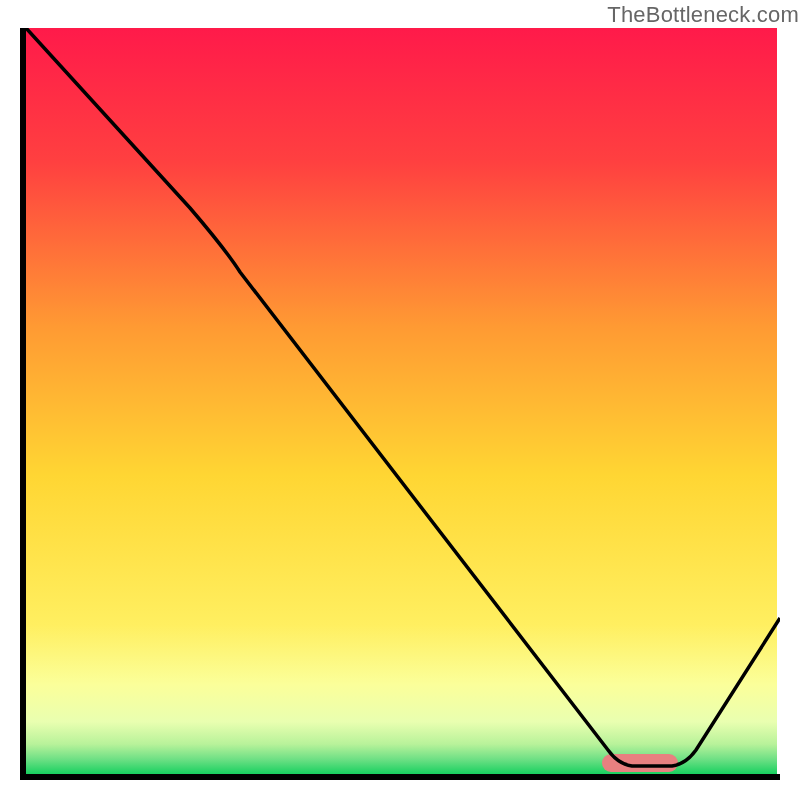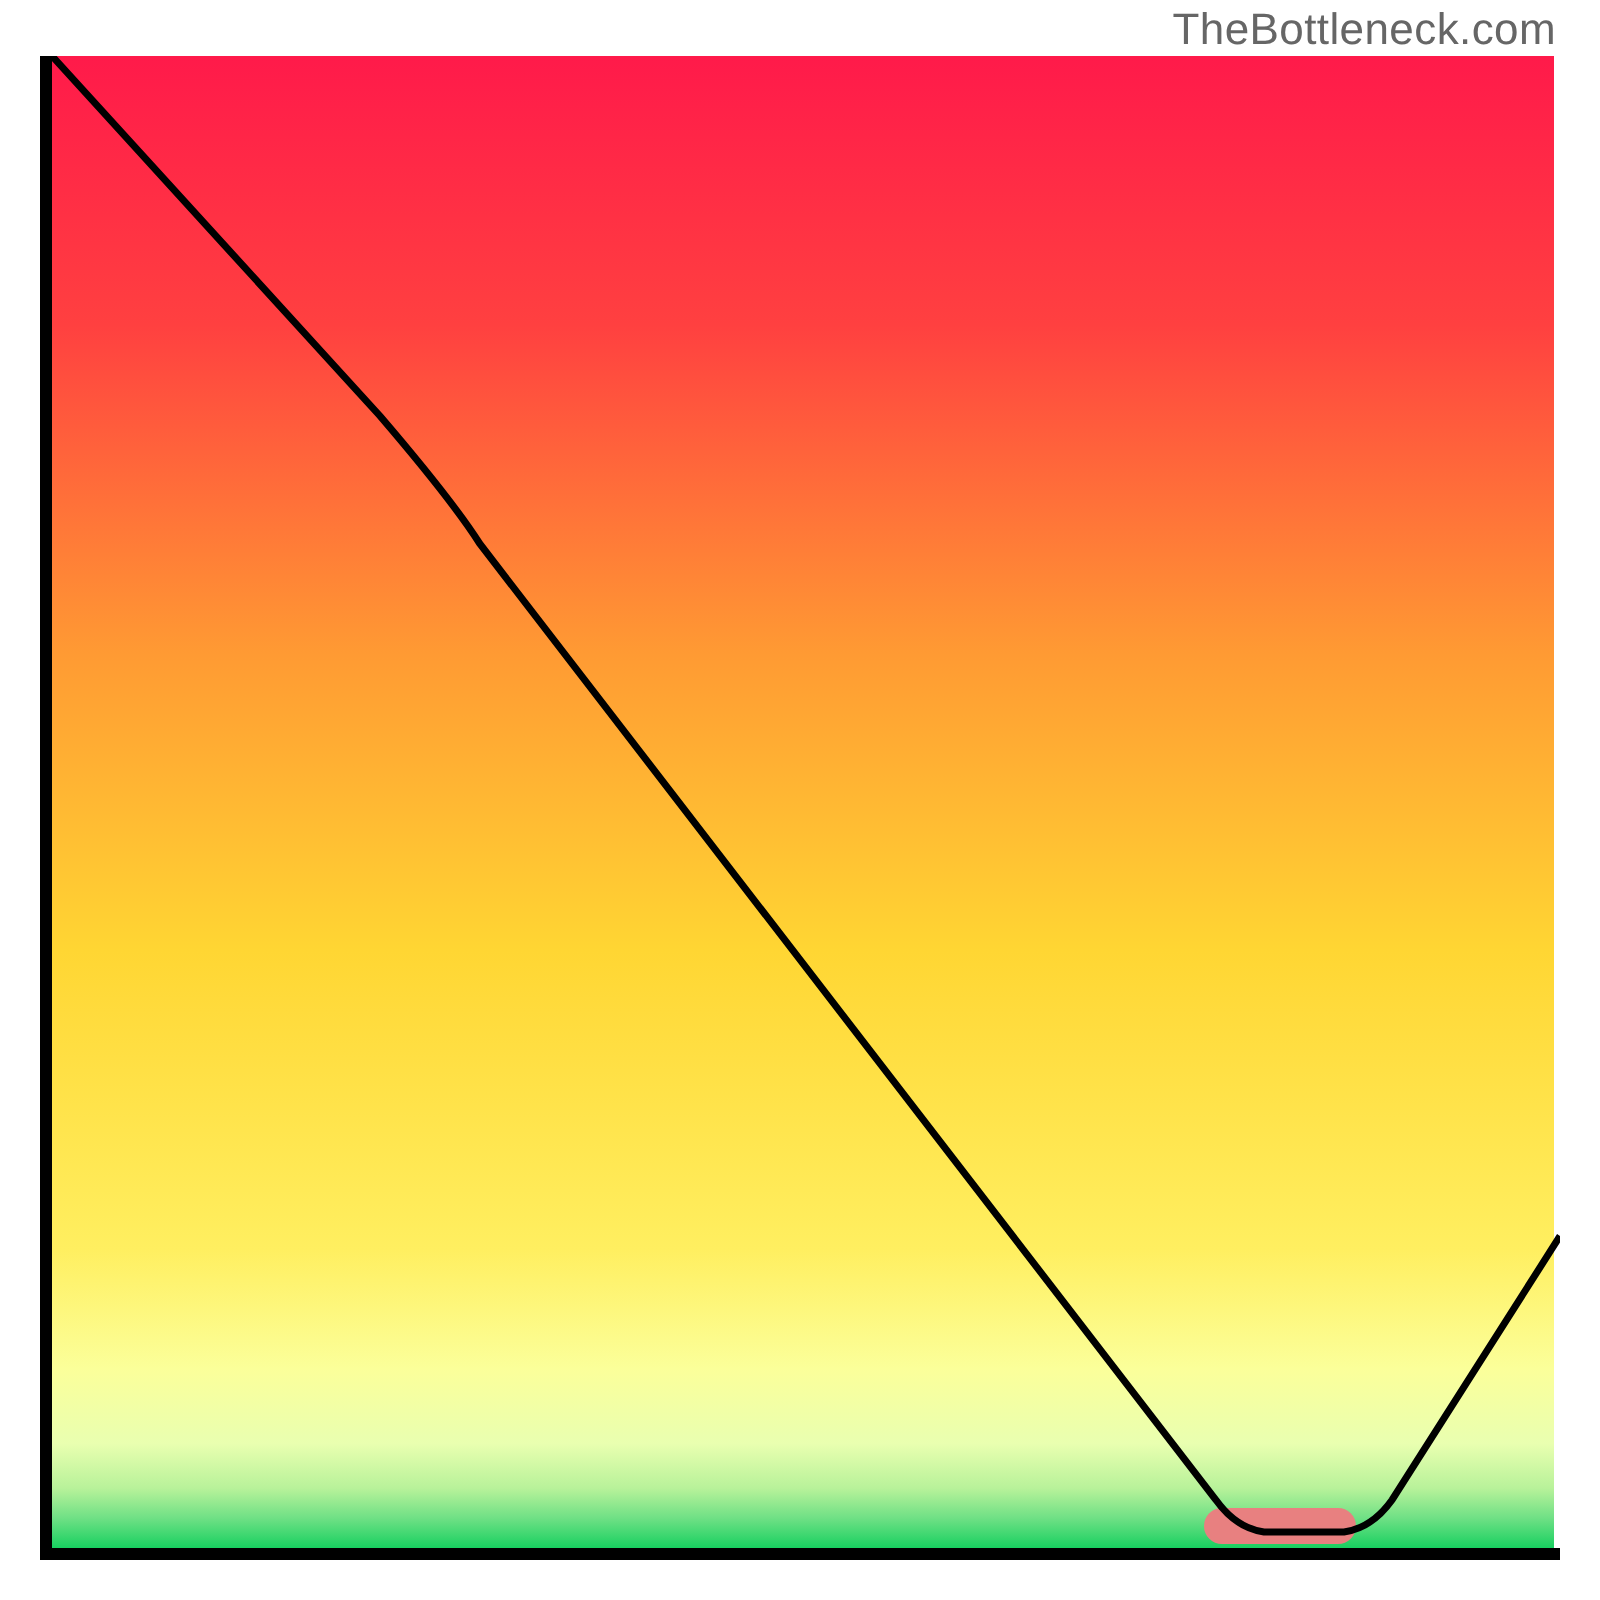--- a/index.html
+++ b/index.html
@@ -11,21 +11,21 @@
     font-family: Arial, Helvetica, sans-serif;
   }
   .container {
     position: relative;
     width: 800px;
     height: 800px;
   }
   .watermark {
     position: absolute;
     top: 2px;
-    right: 22px;
+    right: 1px;
     color: #666666;
     font-size: 22px;
     font-weight: 500;
     letter-spacing: 0.2px;
     z-index: 10;
   }
   .plot-area {
     position: absolute;
     left: 20px;
     top: 28px;

